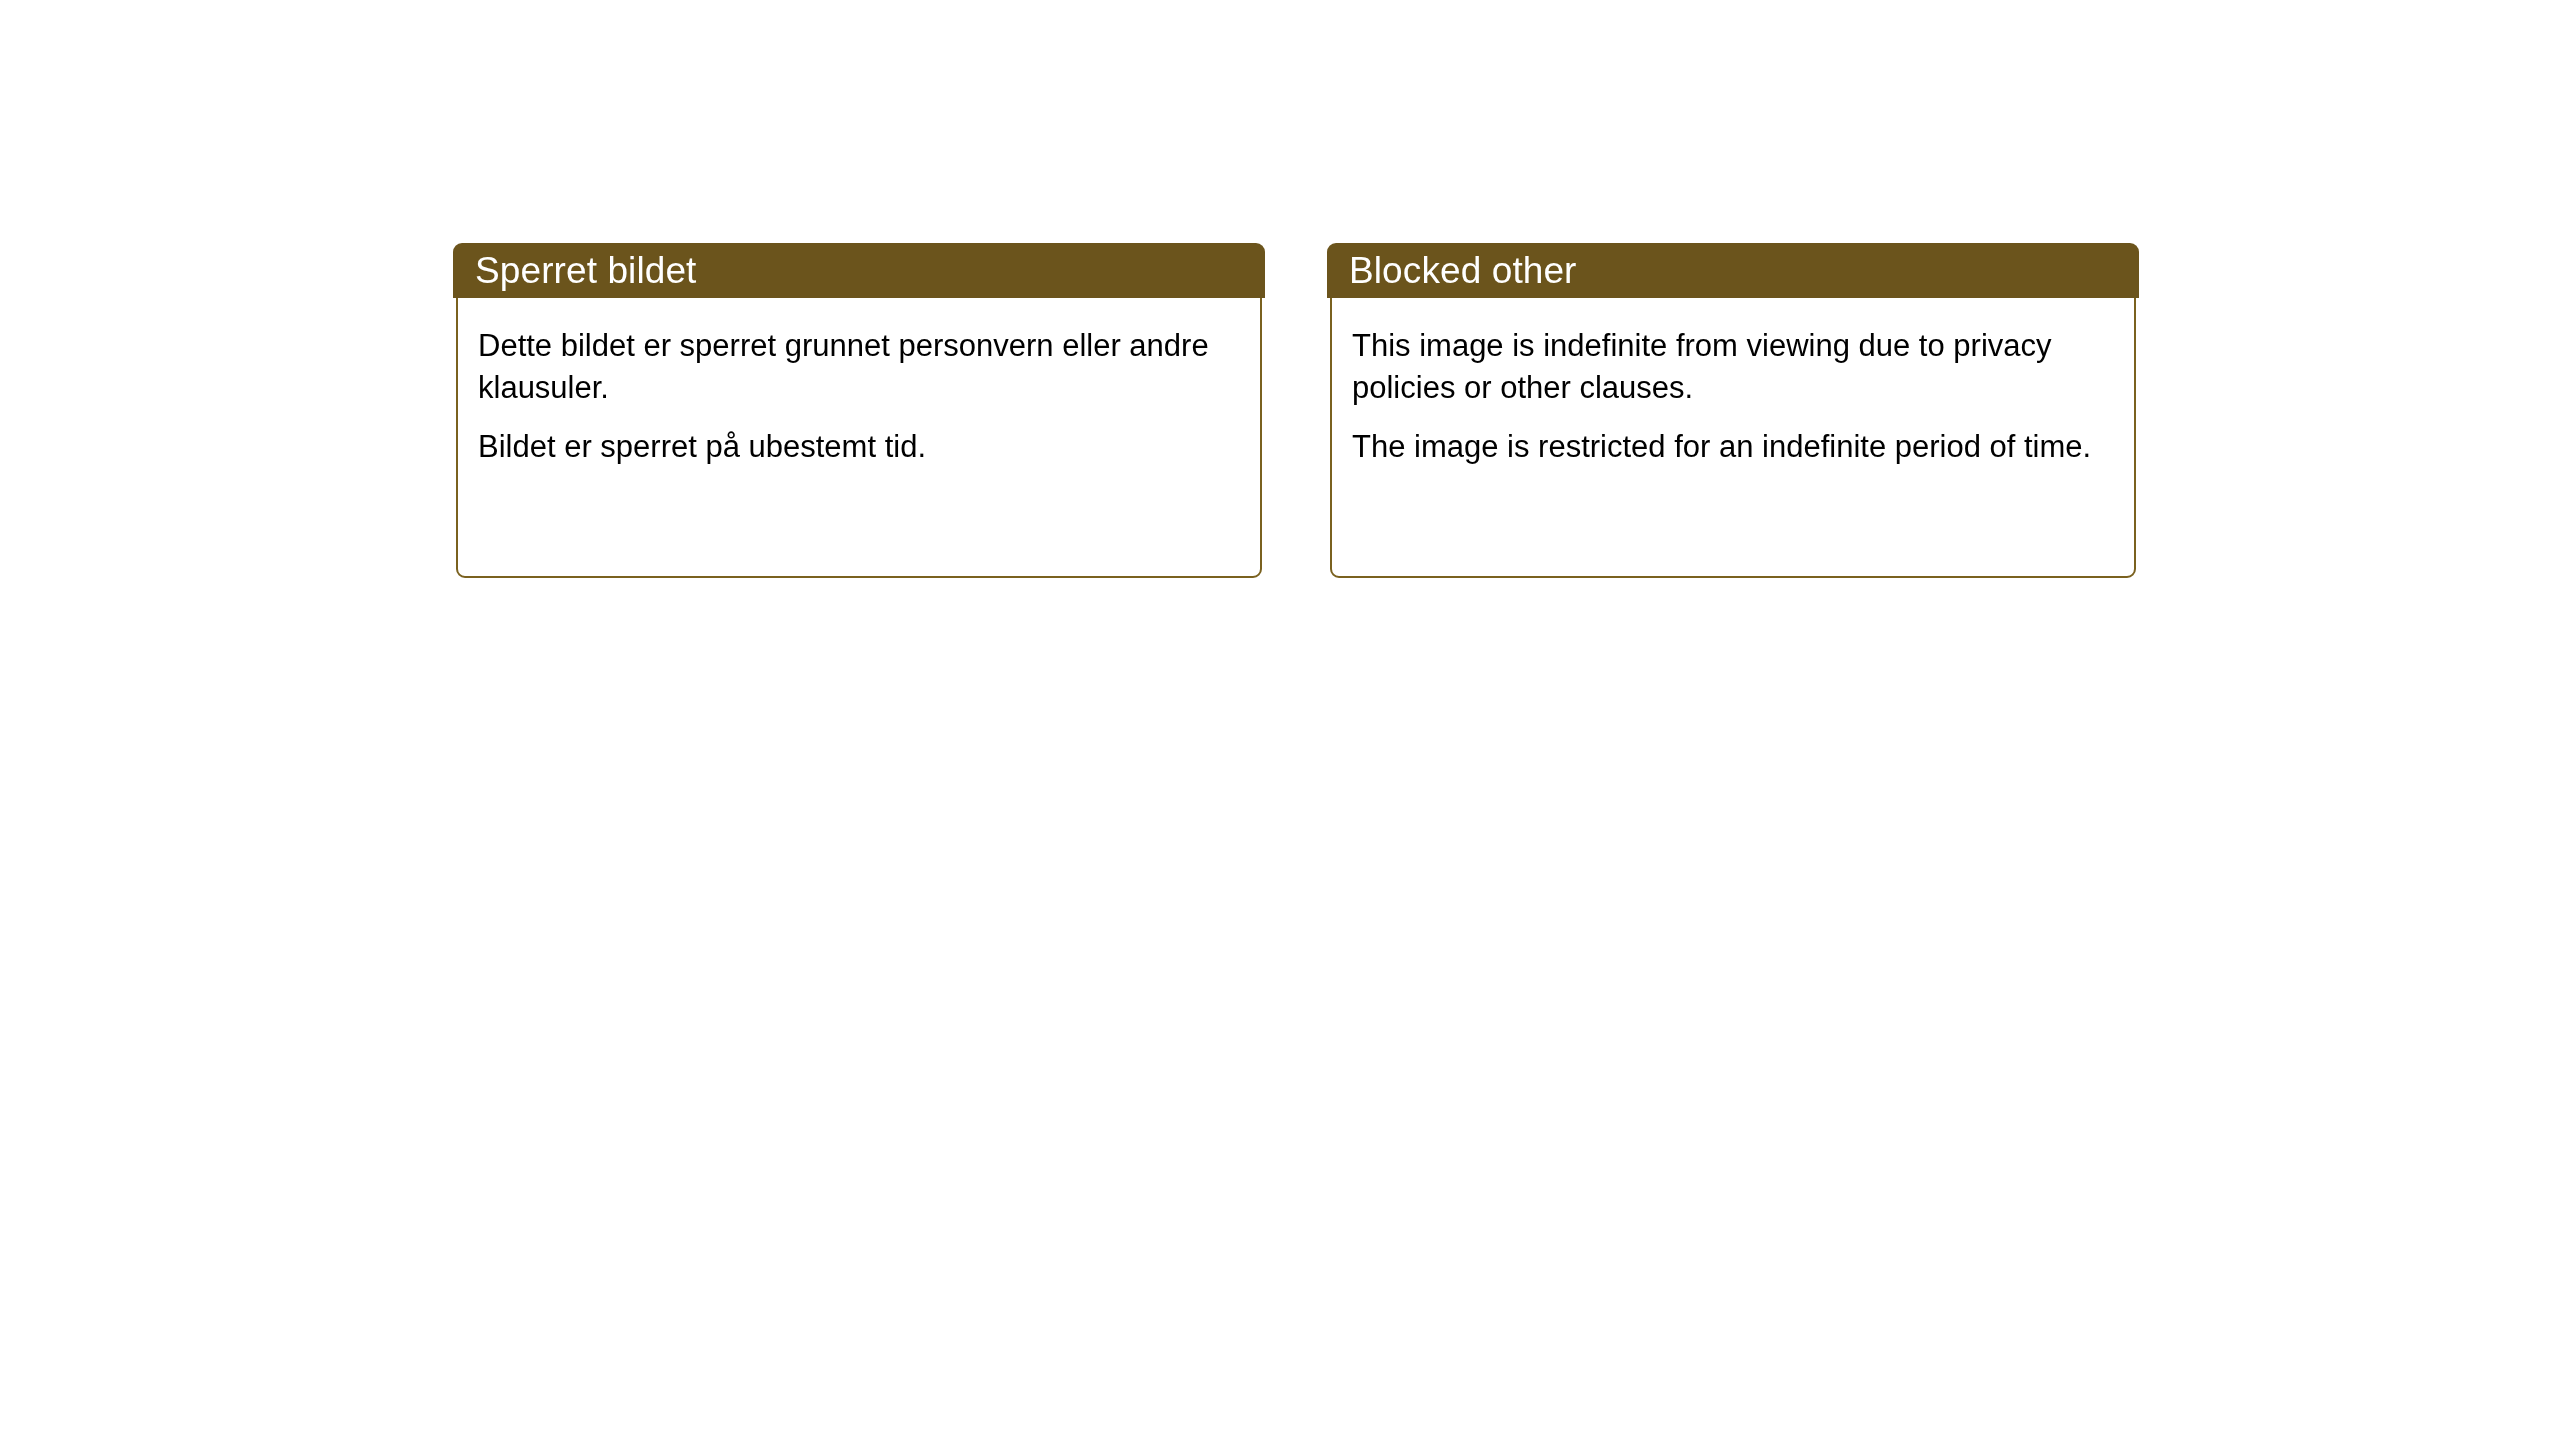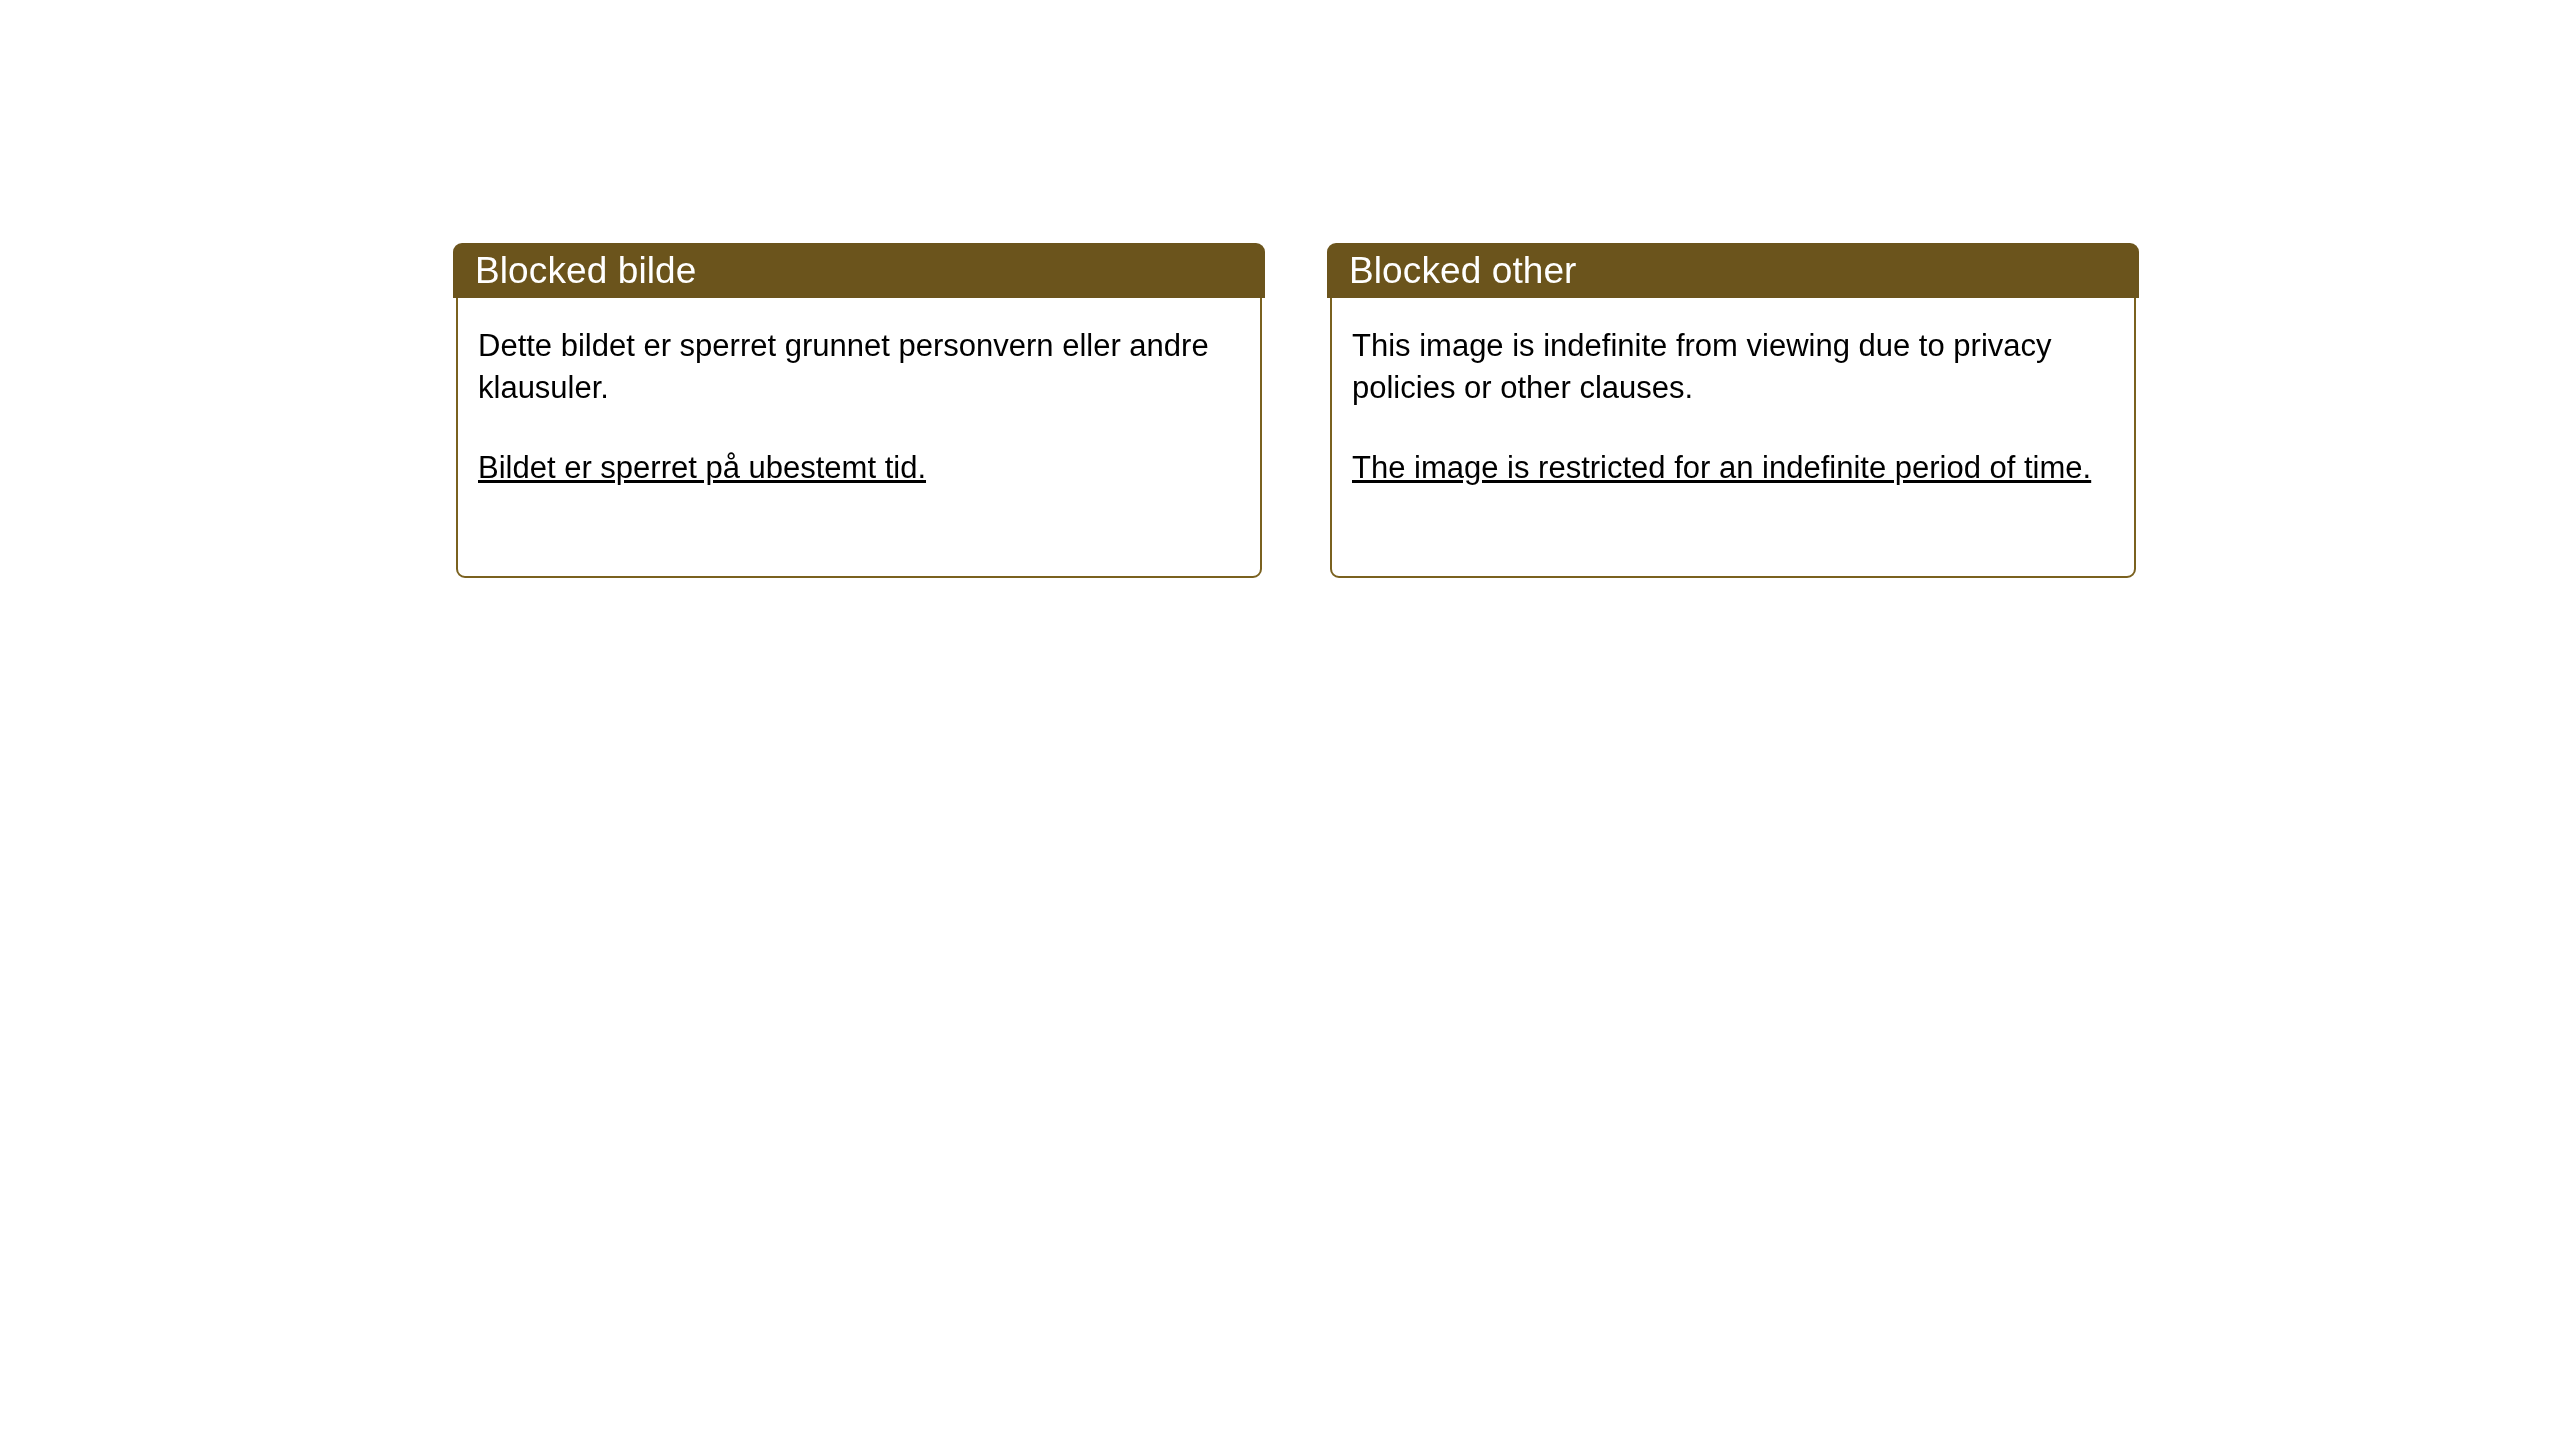--- a/index.html
+++ b/index.html
@@ -70,22 +70,21 @@
 
   .notice-text {
     color: #000000;
     font-size: 31px;
     line-height: 42px;
     margin: 0;
     max-width: 100%;
   }
 
   .notice-text + .notice-text {
-    margin-top: 38px;
-    text-decoration: underline;
+    margin-top: 17px;
   }
 
   
   #panel-no {
     left: 453px;
     top: 243px;
     width: 812px;
     height: 335px;
   }
 
@@ -100,21 +99,21 @@
 <body>
 
 <div class="stage">
 
   <section class="notice-panel" id="panel-no">
     <div class="notice-body">
       <p class="notice-text">Dette bildet er sperret grunnet personvern eller andre klausuler.</p>
       <p class="notice-text">Bildet er sperret på ubestemt tid.</p>
     </div>
     <div class="notice-header">
-      <span class="notice-title">Blocked bilde</span>
+      <span class="notice-title">Sperret bildet</span>
     </div>
   </section>
 
   <section class="notice-panel" id="panel-en">
     <div class="notice-body">
       <p class="notice-text">This image is indefinite from viewing due to privacy policies or other clauses.</p>
       <p class="notice-text">The image is restricted for an indefinite period of time.</p>
     </div>
     <div class="notice-header">
       <span class="notice-title">Blocked other</span>

